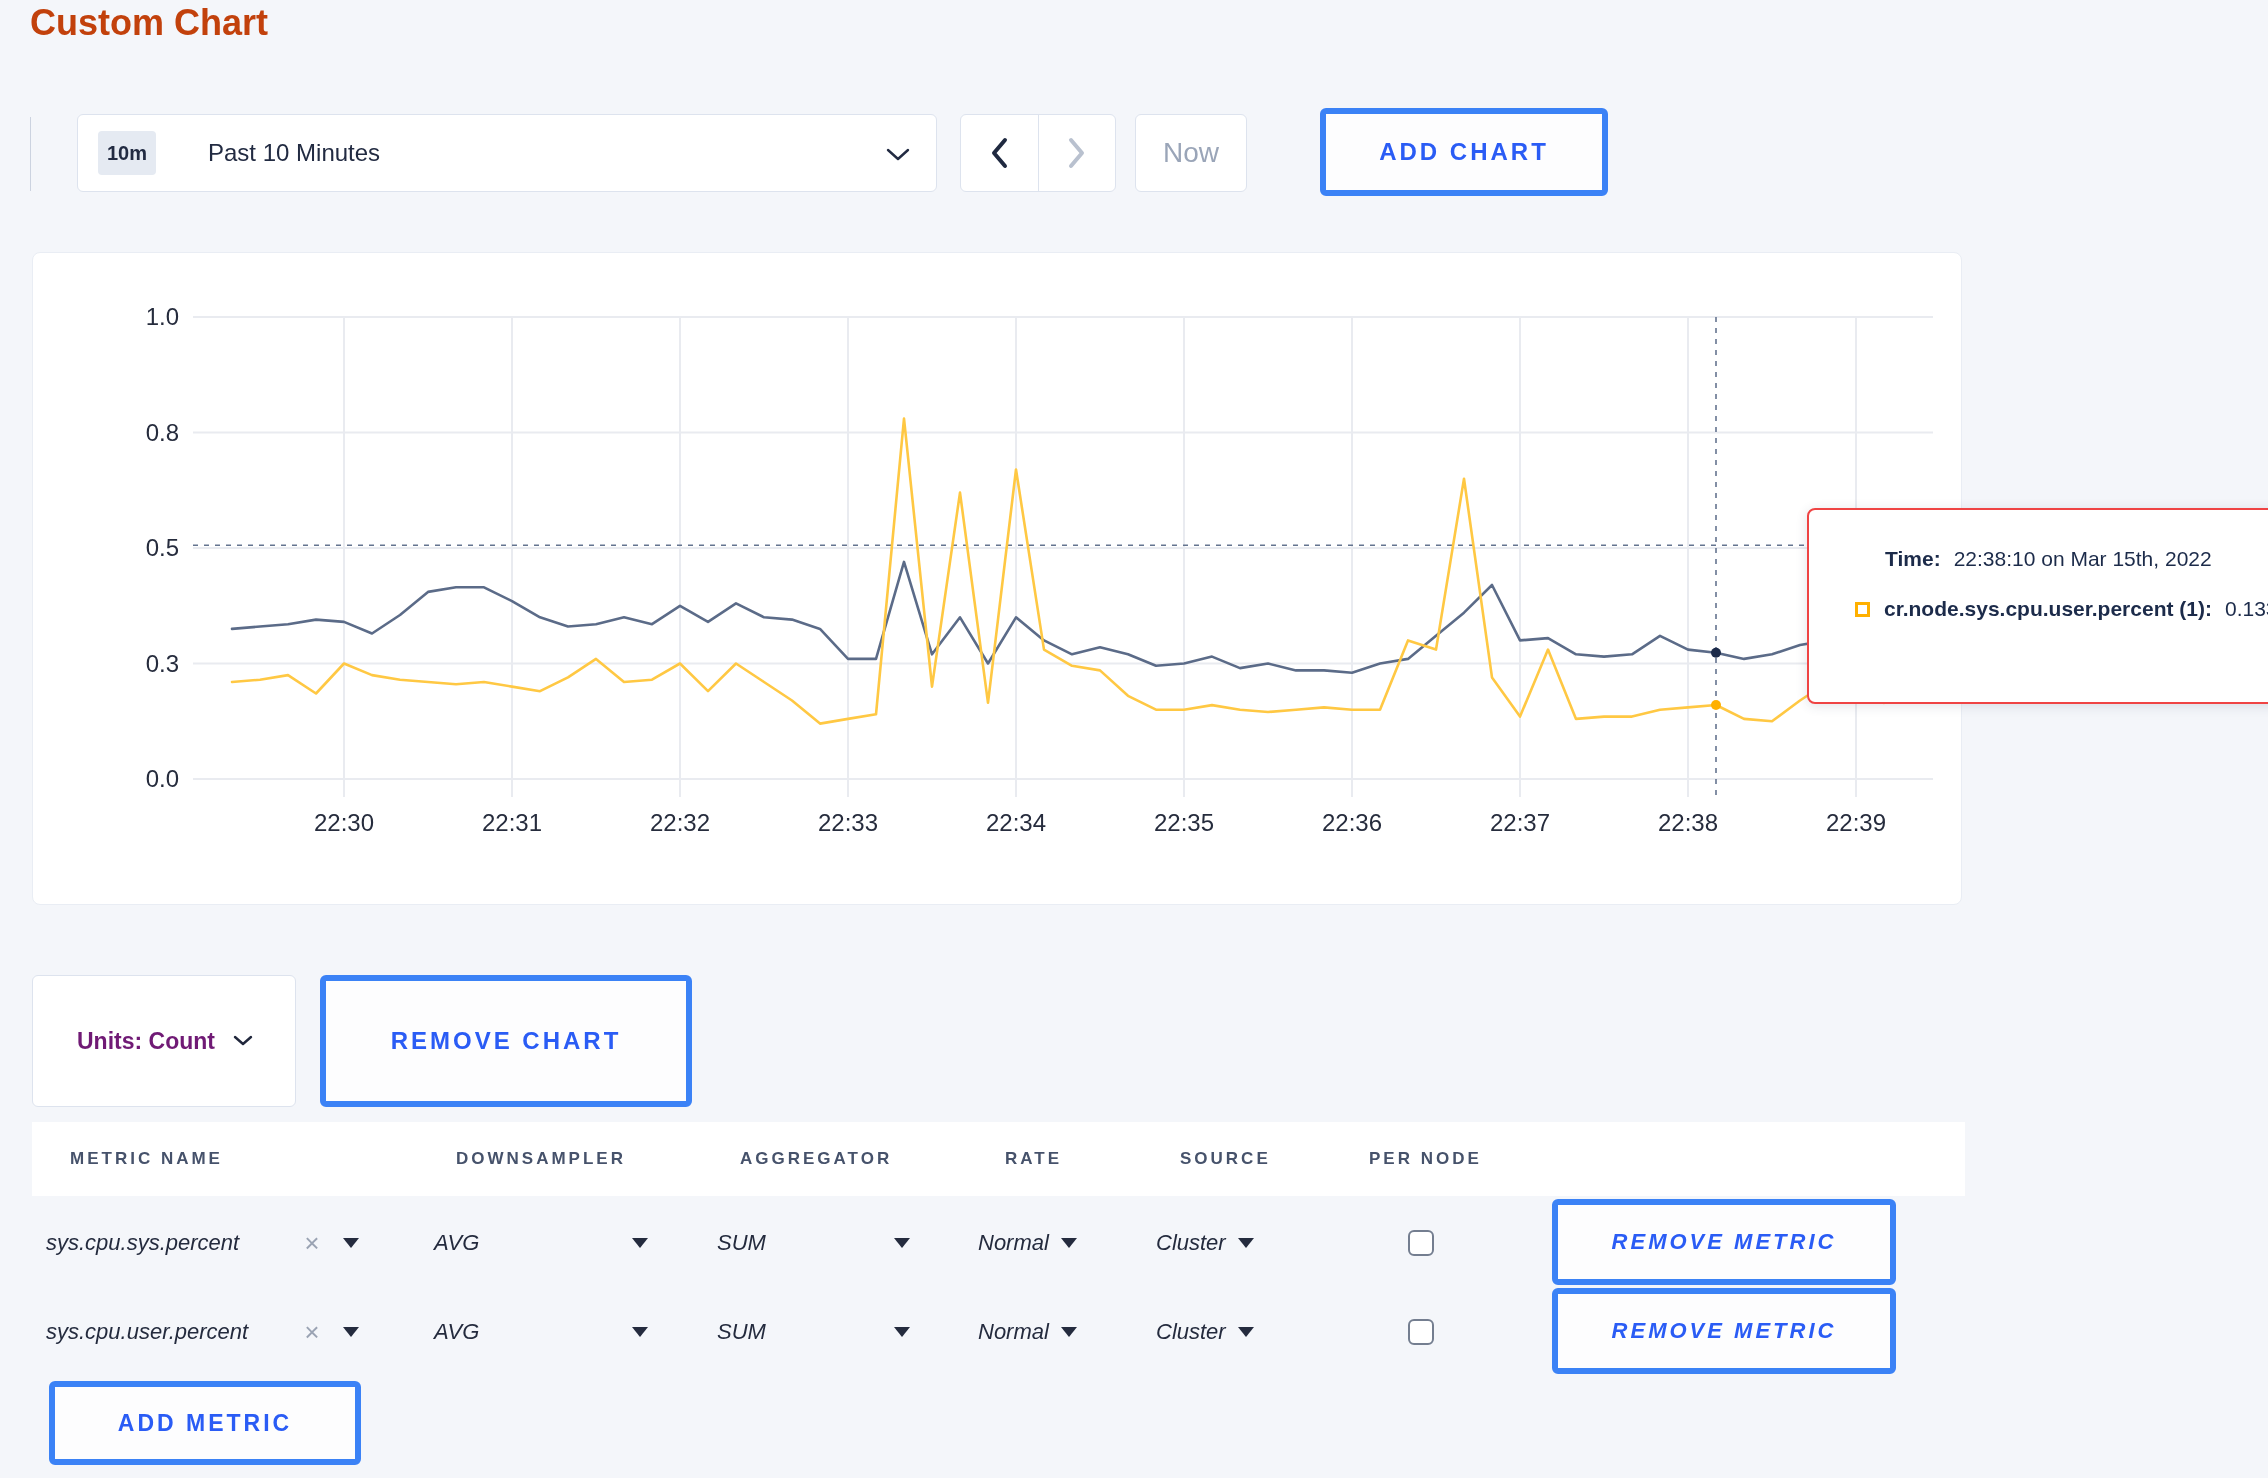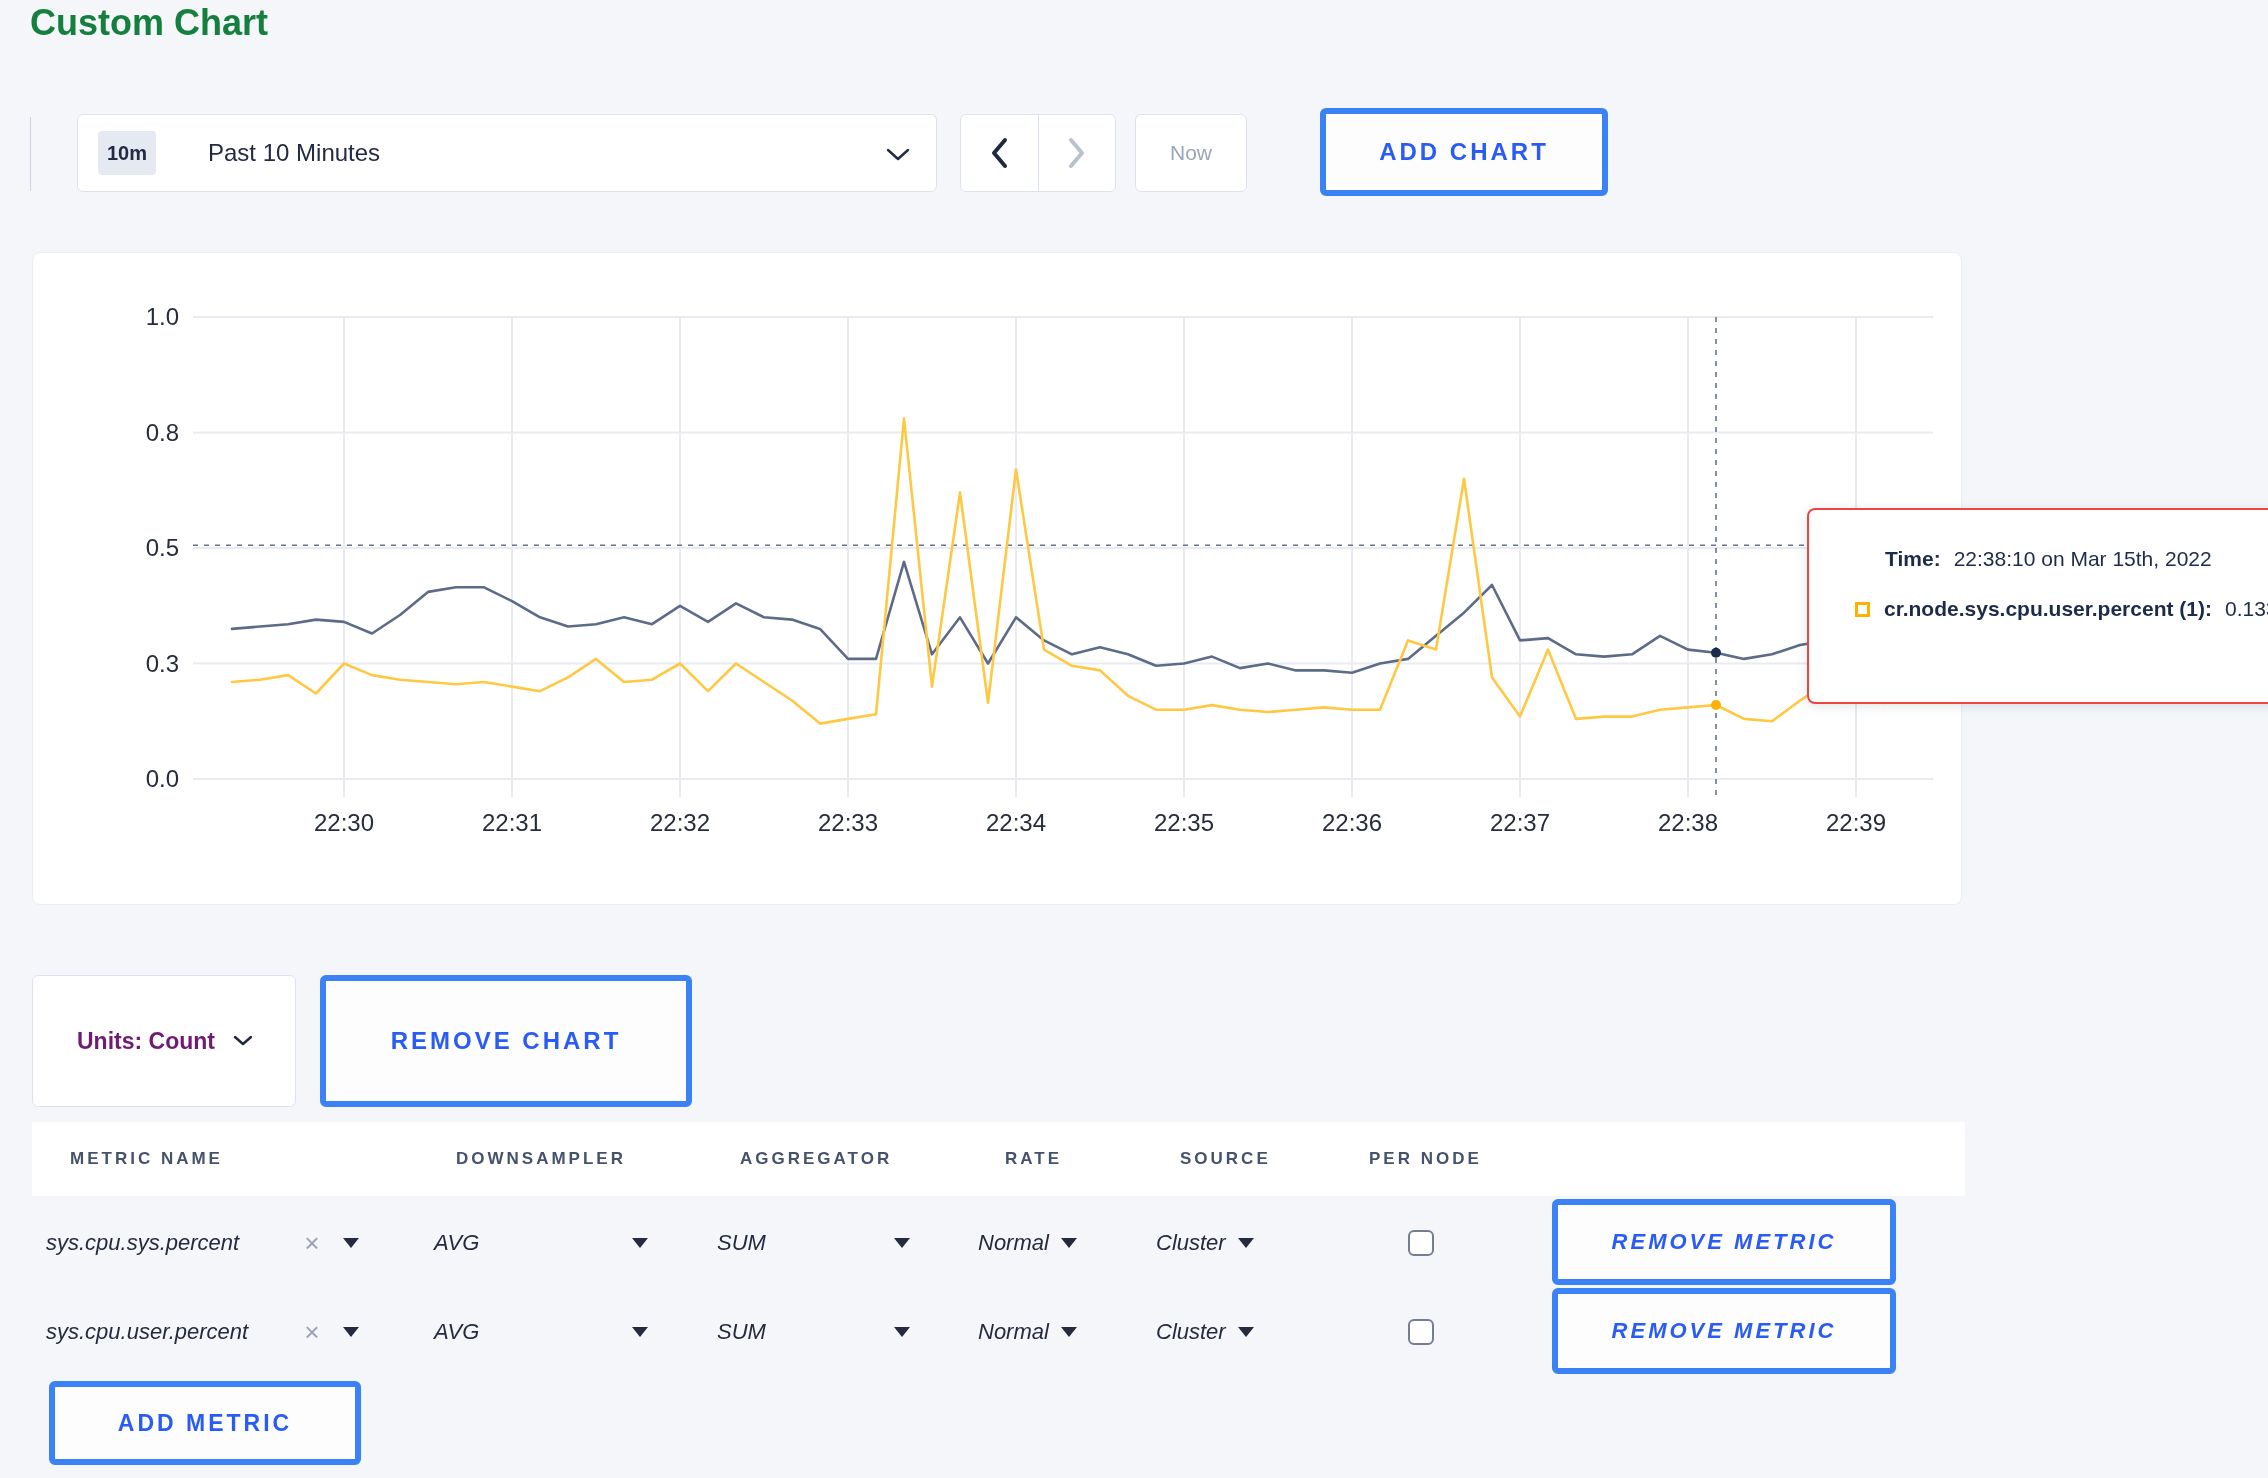--- a/index.html
+++ b/index.html
@@ -8,21 +8,21 @@
     position:relative; overflow:hidden;
     background:#f4f6fa;
     font-family:"Liberation Sans", sans-serif;
     color:#242b3e;
   }
   .abs { position:absolute; }
   .white-box {
     background:#fff; border:1px solid #dde3ee; border-radius:6px;
   }
   #page-title {
-    left:30px; top:2px; font-size:36px; font-weight:600; color:#15803d;
+    left:30px; top:2px; font-size:36px; font-weight:600; color:#c2410c;
   }
   
   #toolbar-divider { left:30px; top:117px; width:1px; height:74px; background:#ccd3e0; }
   #range-select {
     left:77px; top:114px; width:860px; height:78px;
     display:flex; align-items:center; padding-left:20px; cursor:pointer;gap:20px;
   }
   #range-badge {
     width:58px; height:44px; background:#e5eaf2; border-radius:4px;
     display:flex; align-items:center; justify-content:center;
@@ -33,21 +33,21 @@
   #nav-group {
     left:960px; top:114px; width:156px; height:78px; display:flex;
   }
   .nav-half {
     flex:1; display:flex; align-items:center; justify-content:center; cursor:pointer;
   }
   .nav-half + .nav-half { border-left:1px solid #dde3ee; }
   #now-button {
     left:1135px; top:114px; width:112px; height:78px;
     display:flex; align-items:center; justify-content:center;
-    font-size:21px; color:#9aa5b8; cursor:default;
+    font-size:28px; color:#9aa5b8; cursor:default;
   }
   .blue-btn {
     display:flex; align-items:center; justify-content:center;
     color:#2a5cf5; font-weight:600; letter-spacing:3px; cursor:pointer;
     background:#fdfdfe; border:6px solid #3b82f6; border-radius:6px;
   }
   #add-chart-button { left:1320px; top:108px; width:288px; height:88px; font-size:24px; }
   
   #chart-card {
     left:32px; top:252px; width:1930px; height:653px;

